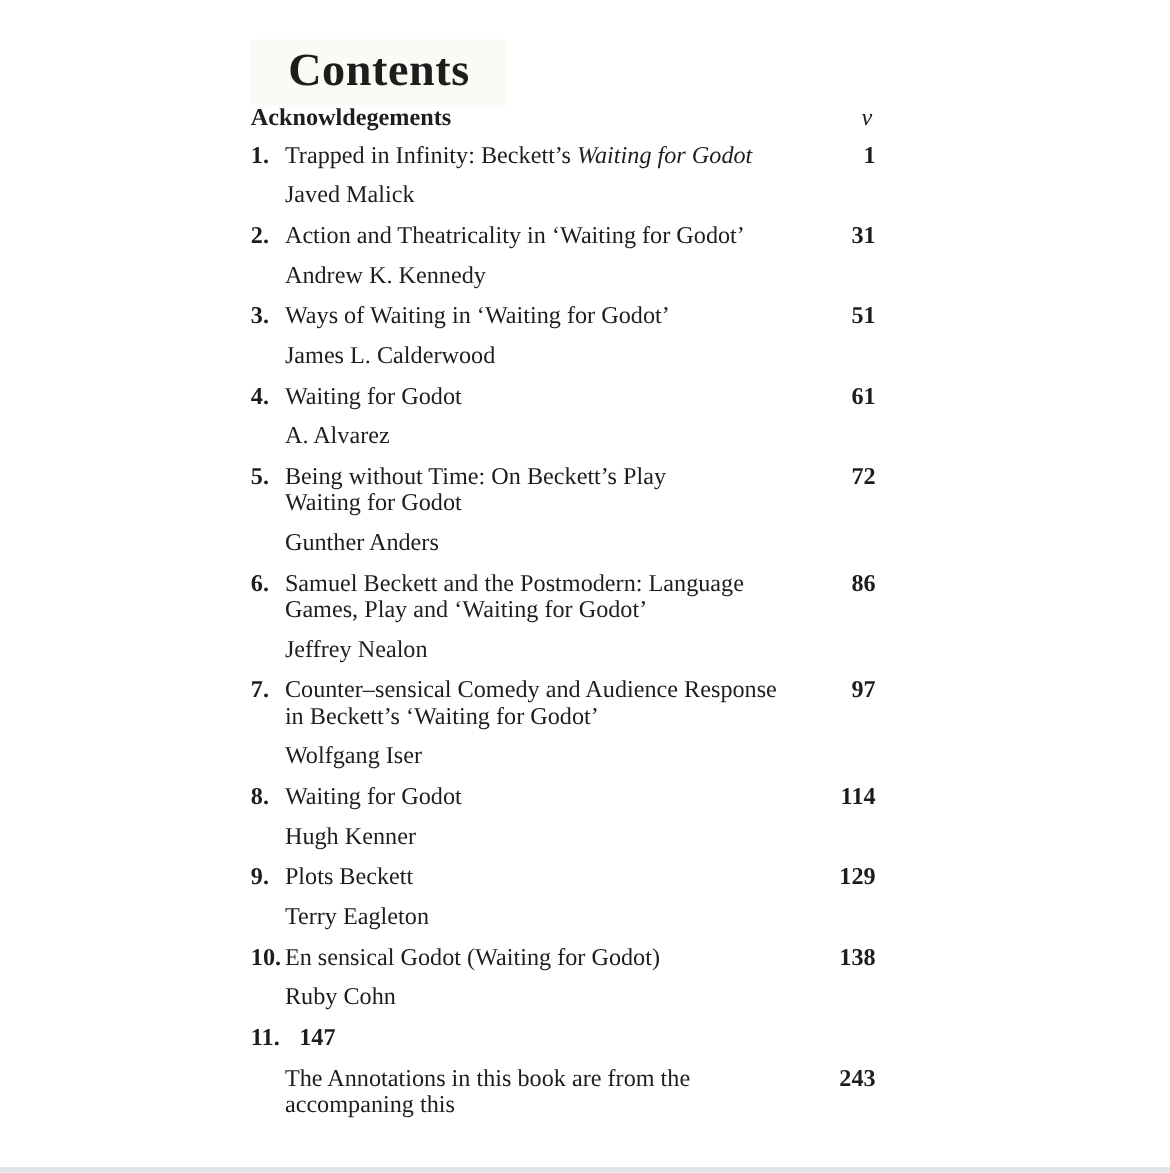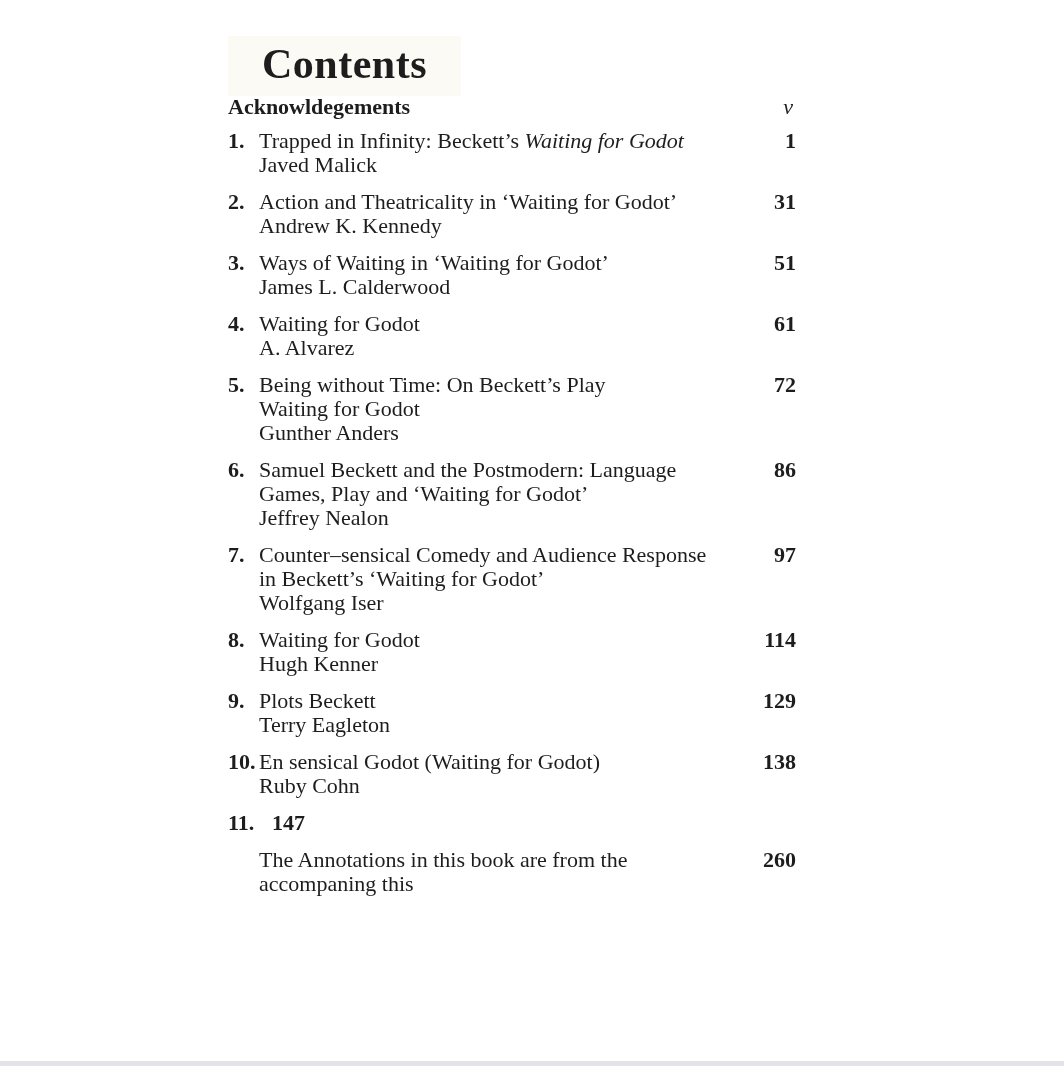--- a/index.html
+++ b/index.html
@@ -34,21 +34,21 @@
   }
   .row{display:flex;align-items:flex-start;font-size:22px;line-height:24px;}
   .front-matter{justify-content:space-between;margin-bottom:10px;}
   .fm-label{font-weight:bold;}
   .fm-page{font-style:italic;font-weight:normal;padding-right:3px;}
   .item{margin-bottom:13px;}
   .num{width:31px;flex:none;font-weight:bold;}
   .mid{flex:1;min-width:0;}
   .title{font-weight:normal;}
   .title .it{font-style:italic;}
-  .author{font-weight:normal;margin-top:0;}
+  .author{font-weight:normal;margin-top:12px;}
   .pnum{flex:none;min-width:46px;text-align:right;font-weight:bold;}
   .bottom-strip{
     position:absolute;left:0;right:0;bottom:0;height:5px;
     background:var(--strip);
   }
 </style>
 </head>
 <body>
 
 <div class="page">
@@ -173,21 +173,21 @@
           <span class="pnum">147</span>
         </div>
         <div class="row item closing">
           <span class="num"></span>
           <div class="mid">
             <div class="title">
               <div class="title-line"><span>The Annotations in this book are from the</span></div>
               <div class="title-line"><span>accompaning this</span></div>
             </div>
           </div>
-          <span class="pnum">260</span>
+          <span class="pnum">243</span>
         </div>
       </div>
 
   </main>
 
   <div class="bottom-strip"></div>
 
 </div>
 
 </body></html>

